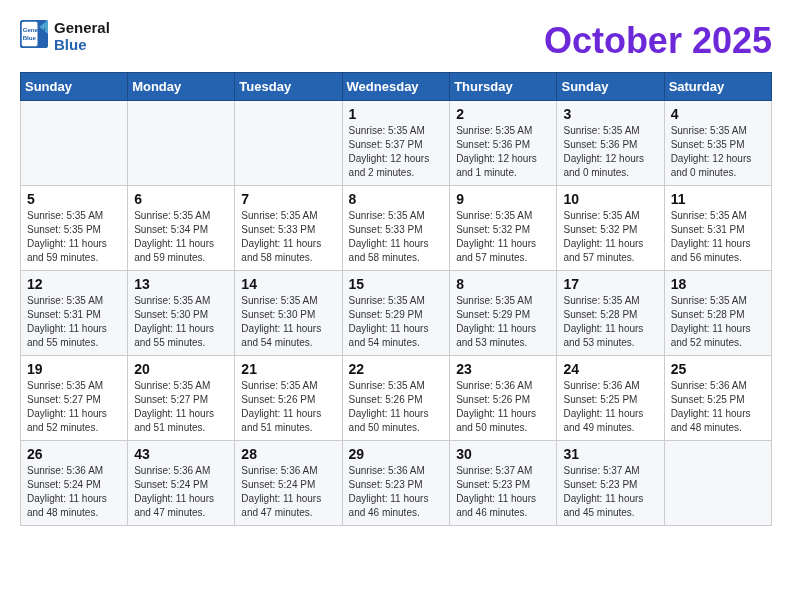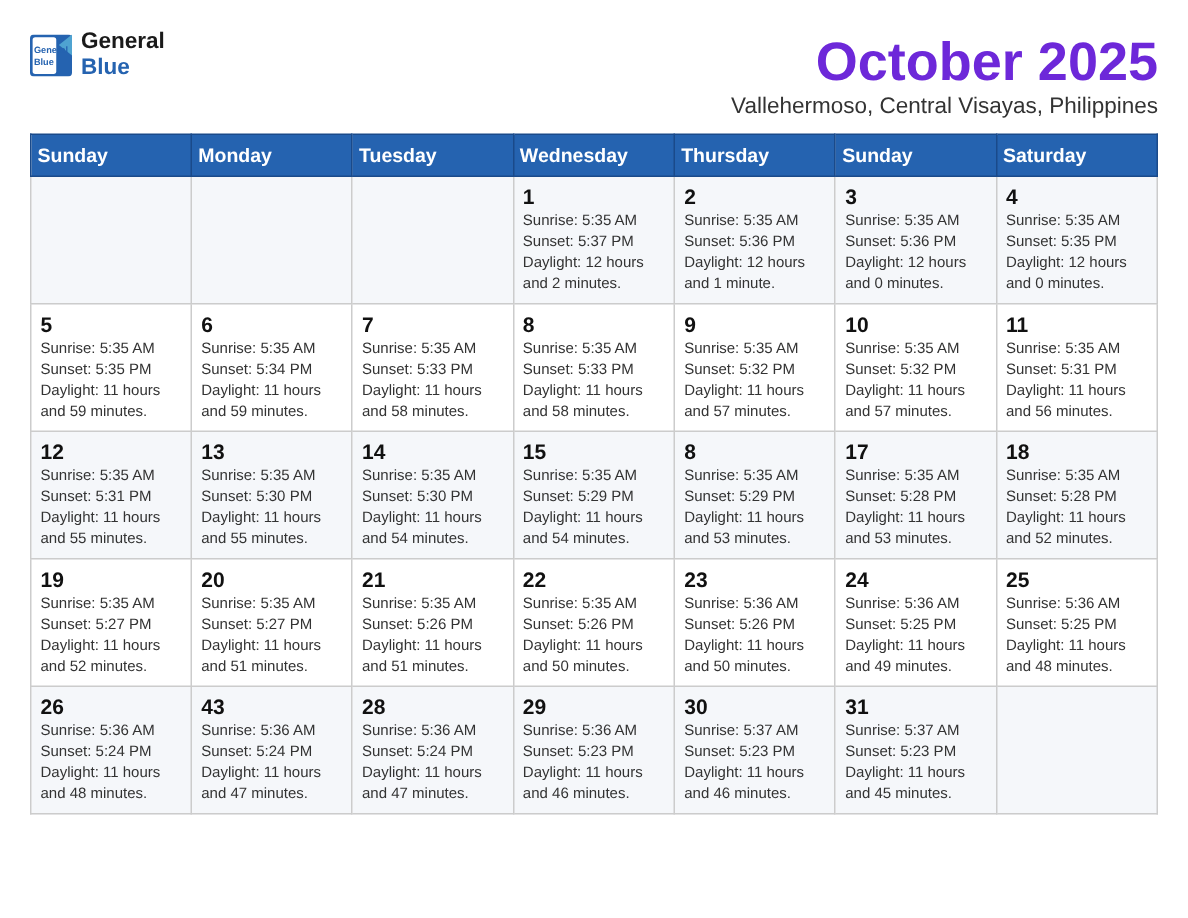--- a/index.html
+++ b/index.html
@@ -11,21 +11,21 @@
       padding: 20px;
     }
     .header-area {
       display: flex;
       justify-content: space-between;
       align-items: flex-start;
       margin-bottom: 10px;
     }
     .logo {
       display: flex;
-      align-items: center;
+      align-items: flex-start;
       gap: 4px;
     }
     .logo-icon {
       width: 28px;
       height: 28px;
     }
     .title-area {
       text-align: right;
     }
     .month-title {
@@ -95,21 +95,20 @@
       <text x="3" y="14" font-size="7" font-weight="bold" fill="#2563b0">General</text>
       <text x="3" y="23" font-size="7" font-weight="bold" fill="#2563b0">Blue</text>
     </svg>
     <div style="display:flex;flex-direction:column;line-height:1.1;margin-left:2px;">
       <span style="font-size:15px;font-weight:bold;color:#1a1a1a;">General</span>
       <span style="font-size:15px;font-weight:bold;color:#2563b0;">Blue</span>
     </div>
   </div>
   <div class="title-area">
     <div class="month-title">October 2025</div>
-    <div class="location-title">Vallehermoso, Central Visayas, Philippines</div>
   </div>
 </div>
 
 <table class="calendar">
   <thead>
     <tr>
     <th>Sunday</th>
         <th>Monday</th>
         <th>Tuesday</th>
         <th>Wednesday</th>

